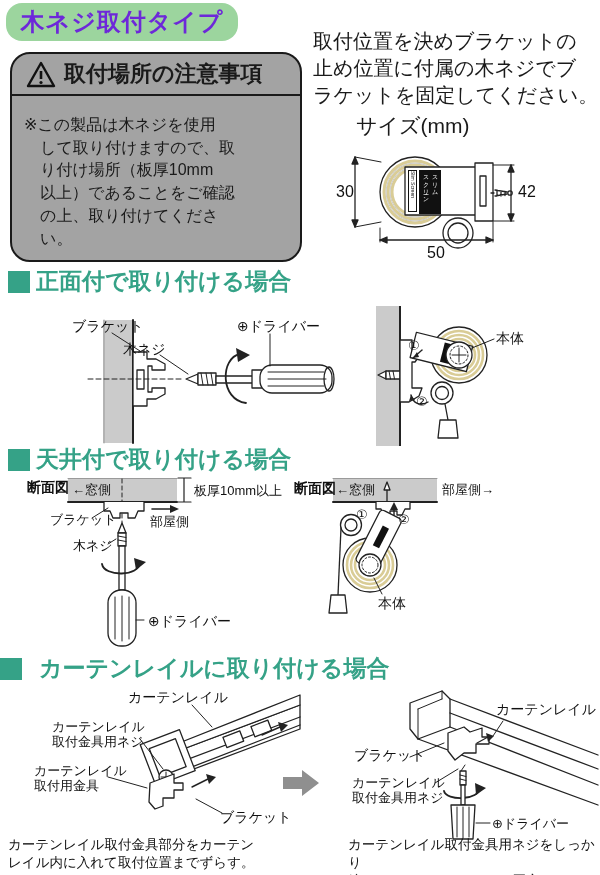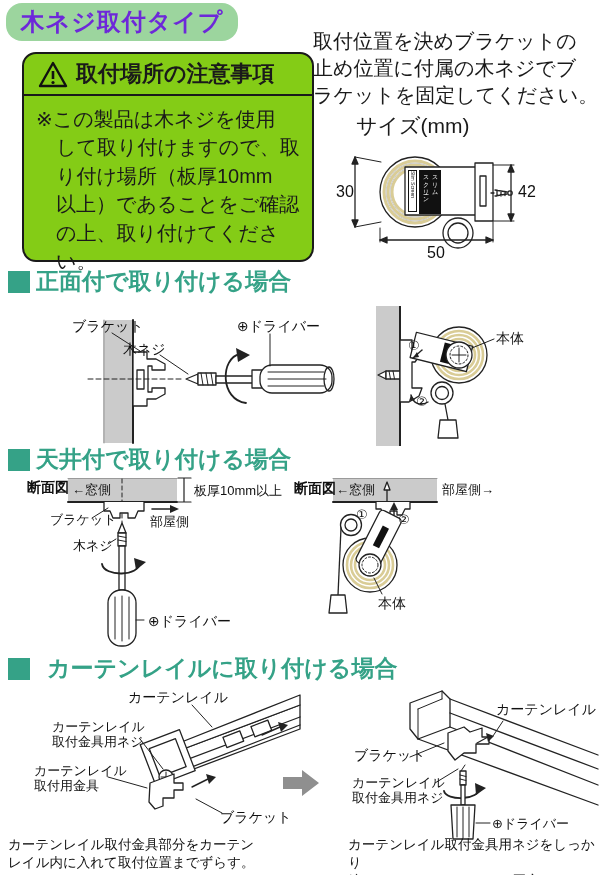--- a/index.html
+++ b/index.html
@@ -5,25 +5,25 @@
   html,body{margin:0;padding:0;background:#fff;}
   #page{position:relative;width:600px;height:875px;background:#fff;overflow:hidden;
         font-family:"Liberation Sans","DejaVu Sans",sans-serif;color:#1a1a1a;}
   .abs{position:absolute;}
   .pre{white-space:pre-line;}
   
   .banner{left:6px;top:3px;width:232px;height:38px;background:#9cd59e;border-radius:16px;
           display:flex;align-items:center;justify-content:center;
           font-size:24px;font-weight:bold;color:#6d28d9;letter-spacing:1px;}
   
-  .warnbox{left:22px;top:52px;width:292px;height:210px;border:2.5px solid #1a1a1a;border-radius:14px;
-           box-sizing:border-box;background:#84cc16;}
+  .warnbox{left:10px;top:52px;width:292px;height:210px;border:2.5px solid #1a1a1a;border-radius:20px;
+           box-sizing:border-box;background:#a3a3a3;}
   .warnhead{display:flex;align-items:center;gap:8px;height:40px;border-bottom:2px solid #1a1a1a;
             padding-left:14px;font-size:22px;font-weight:bold;}
-  .warnbody{padding:9px 10px 0 12px;font-size:20px;line-height:1.42;letter-spacing:0;}
+  .warnbody{padding:18px 10px 0 12px;font-size:16px;line-height:1.42;letter-spacing:0;}
   
   .intro{left:313px;top:28px;width:287px;font-size:20px;line-height:1.35;}
   .sizelabel{left:356px;top:112px;font-size:21px;}
   
   .sech{display:flex;align-items:center;gap:6px;color:#35a287;font-weight:bold;font-size:23px;}
   .sq{width:22px;height:22px;background:#35a287;flex:0 0 auto;}
   
   .diag{position:absolute;}
   .diag svg{position:absolute;left:0;top:0;}
   .lbl{position:absolute;font-size:13px;line-height:1.18;color:#111;}
@@ -266,21 +266,21 @@
       <path d="M92,118 L84,102" stroke-width="1"></path>
     </svg>
     <div class="lbl lblb" style="left:4px;top:5px;">断面図</div>
     <div class="lbl" style="left:46px;top:6px;">←窓側</div>
     <div class="lbl" style="left:152px;top:6px;">部屋側→</div>
     <div class="step" style="left:66px;top:31px;">①</div>
     <div class="step" style="left:108px;top:36px;">②</div>
     <div class="lbl lbl14" style="left:88px;top:119px;">本体</div>
   </div>
 
-  <div class="abs sech" style="left:8px;top:653px;gap:17px;">
+  <div class="abs sech" style="left:0;top:653px;gap:17px;">
     <span class="sq"></span>
     <span>カーテンレイルに取り付ける場合</span>
   </div>
 
   <div class="diag" style="left:0;top:683px;width:305px;height:152px;">
     <svg width="305" height="152" viewBox="0 0 305 152" fill="none" stroke="#222" stroke-width="1.3" stroke-linejoin="round" stroke-linecap="round">
 
       <polygon points="162,74 300,22 300,46 162,98" fill="#fff"></polygon>
       <polygon points="162,74 174,62 300,12 300,22" fill="#fff"></polygon>
       <line x1="162" y1="86" x2="300" y2="34"></line>

